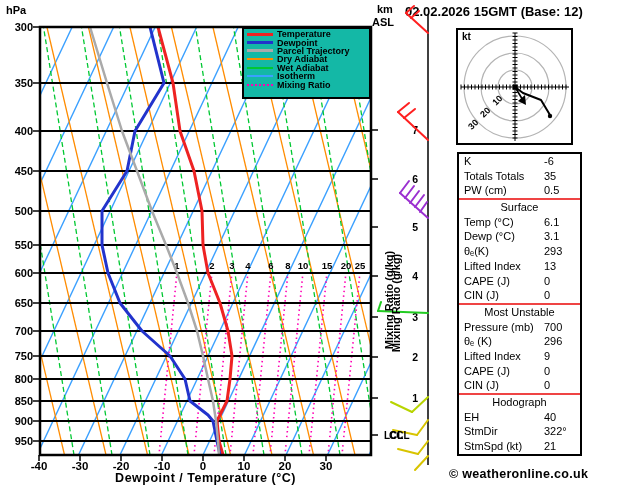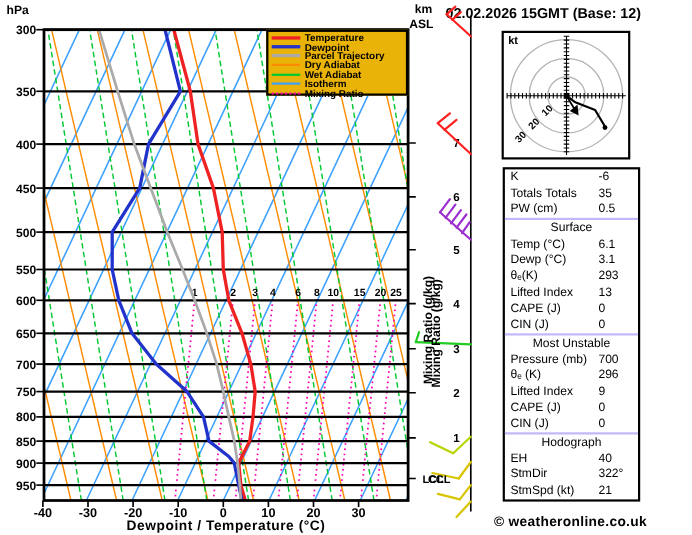--- a/index.html
+++ b/index.html
@@ -1,28 +1,28 @@
 <!DOCTYPE html>
 <html><head>
 <meta charset="utf-8">
 <style>
   html,body{margin:0;padding:0;background:#fff;}
   #stage{position:relative;width:629px;height:486px;background:#fff;overflow:hidden;
          font-family:"Liberation Sans",sans-serif;}
   .abs{position:absolute;}
   .b{font-weight:bold;color:#000;}
   svg text{font-family:"Liberation Sans",sans-serif;font-weight:bold;fill:#000;}
-  #legend{position:absolute;left:242px;top:27px;width:129px;height:60px;background:#eab308;
+  #legend{position:absolute;left:242px;top:27px;width:129px;height:72px;background:#14b8a6;
           border:2px solid #000;box-sizing:border-box;padding:1px 0 0 3px;z-index:5;}
   .lg-row{display:flex;align-items:center;height:8.4px;}
   .lg-sw{width:26px;margin-right:4px;flex:0 0 26px;height:0;}
   .lg-lb{font-size:9px;font-weight:bold;white-space:nowrap;line-height:8px;}
   #panel{position:absolute;left:457px;top:152px;width:121px;background:#fff;
          border:2px solid #000;box-sizing:content-box;font-size:11px;color:#000;}
-  .sec{border-top:2px solid #c4b5fd;}
+  .sec{border-top:2px solid #ef4444;}
   .sec:first-child{border-top:none;}
   .p-title{text-align:center;height:14.7px;line-height:14.7px;}
   .p-row{display:flex;height:14.7px;line-height:14.7px;padding:0 0 0 5px;}
   .p-lab{flex:1;white-space:nowrap;}
   .p-val{width:36px;flex:0 0 36px;white-space:nowrap;}
   #footer{position:absolute;left:449px;top:467px;font-size:12.5px;font-weight:bold;letter-spacing:0.3px;}
   #hodo{position:absolute;left:453px;top:24px;}
 </style>
 </head>
 <body>

